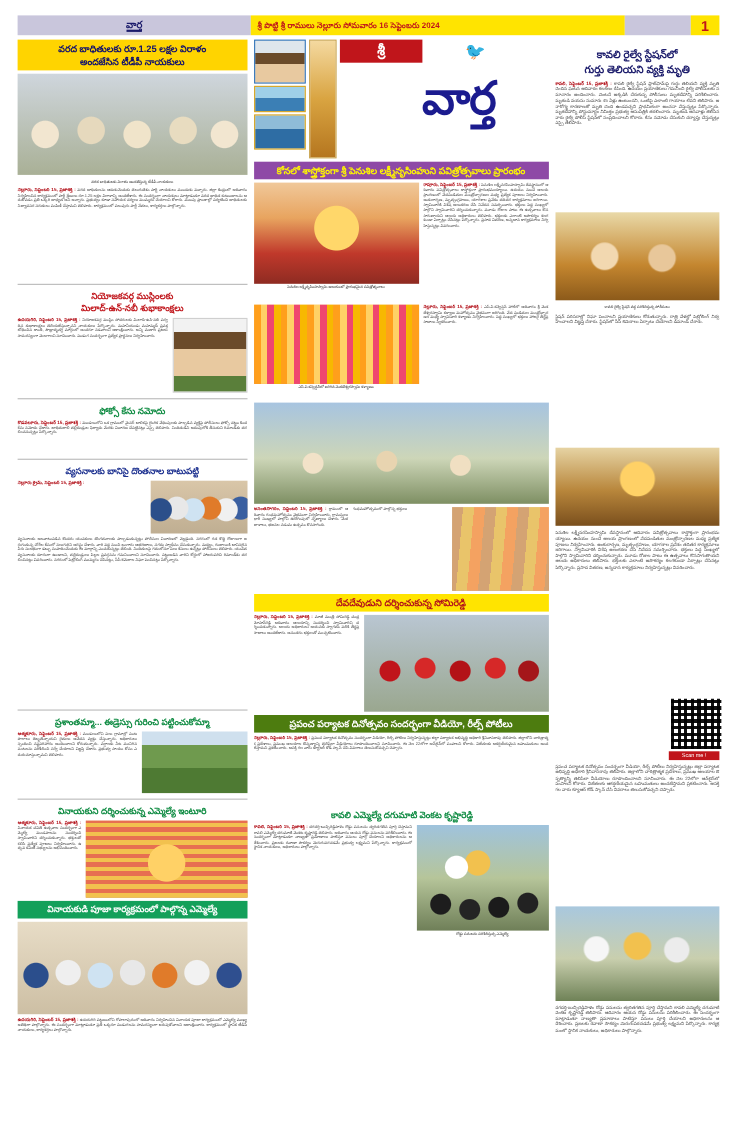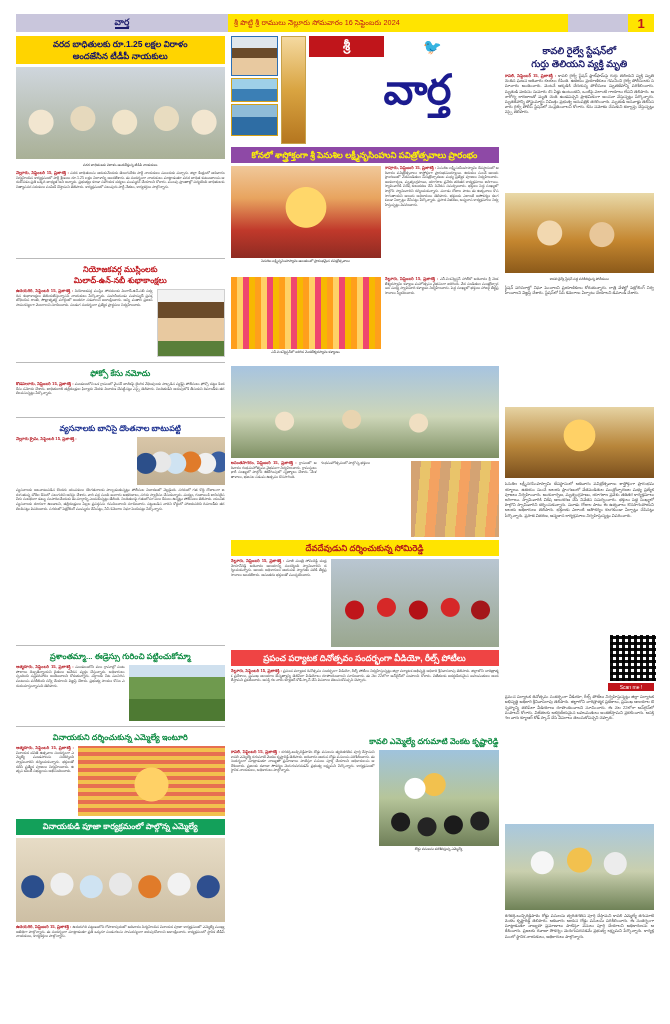--- a/index.html
+++ b/index.html
@@ -4,39 +4,39 @@
 <style>
   html,body{margin:0;padding:0;background:#ffffff;}
   body{width:670px;height:1024px;overflow:hidden;font-family:"Liberation Sans",sans-serif;}
   .page{position:relative;width:670px;height:1024px;background:#fff;box-sizing:border-box;padding:14px 16px 10px 16px;}
 
   
   .topstrip{display:flex;align-items:stretch;height:18px;gap:0;}
   .topstrip .left{width:212px;background:#c9c6dc;display:flex;align-items:center;justify-content:center;}
   .topstrip .left span{font-size:9px;font-weight:bold;color:#1b1b6b;border-bottom:2px solid #1b1b6b;line-height:10px;}
   .topstrip .mid{flex:1;background:#ffe400;display:flex;align-items:center;padding-left:6px;}
-  .topstrip .mid span{font-size:7.2px;font-weight:normal;color:#c0151b;letter-spacing:.1px;}
+  .topstrip .mid span{font-size:7.2px;font-weight:bold;color:#c0151b;letter-spacing:.1px;}
   .topstrip .spacer{width:60px;background:#c9c6dc;}
   .topstrip .pageno{width:26px;background:#ffe400;display:flex;align-items:center;justify-content:center;}
   .topstrip .pageno span{font-size:13px;font-weight:bold;color:#c0151b;}
 
   
   .body{display:flex;gap:6px;margin-top:4px;height:972px;}
   .colL{width:212px;display:flex;flex-direction:column;gap:3px;}
   .colC{width:268px;display:flex;flex-direction:column;gap:3px;}
   .colR{width:152px;display:flex;flex-direction:column;gap:3px;}
 
   
   .bn{font-size:8.5px;font-weight:bold;line-height:12px;padding:2px 4px;text-align:center;}
   .bn-yellow{background:#ffd400;color:#0f0f6e;}
   .bn-purple{background:#8e49a6;color:#fff700;}
   .bn-blue{background:#1857b8;color:#ffe400;}
   .bn-green{background:#13a05a;color:#ffffff;}
   .bn-yellow2{background:#ffe400;color:#b3121b;}
-  .bn-pink{background:#ef4444;color:#ffffff;text-align:center;}
+  .bn-pink{background:#4d7c0f;color:#ffffff;text-align:center;}
   .bn-greenb{background:#14a356;color:#ffffff;}
   .hl-red{color:#c0151b;font-weight:bold;font-size:8px;text-align:center;line-height:11px;}
   .hl-green{color:#0c8a40;font-weight:bold;font-size:8px;text-align:center;line-height:11px;}
   .hl-blue{color:#1b2f8f;font-weight:bold;font-size:8px;text-align:center;line-height:11px;}
 
   .rule{border-top:1px solid #b9b9b9;margin:2px 0;}
   .boxed{border:1px solid #cfcfcf;padding:2px;}
 
   
   .txt{font-size:3.6px;line-height:4.6px;color:#4a4a4a;text-align:justify;word-break:break-all;overflow:hidden;}
@@ -314,21 +314,21 @@
       <div class="bn bn-pink">ప్రపంచ పర్యాటక దినోత్సవం సందర్భంగా వీడియో, రీల్స్ పోటీలు</div>
 
       <div class="flexrow">
         <div class="txt fill" style="height:64px">
           <span class="dl">నెల్లూరు, సెప్టెంబర్ 15, ప్రజాశక్తి :</span>
           <span>ప్రపంచ పర్యాటక దినోత్సవం సందర్భంగా వీడియో, రీల్స్ పోటీలు నిర్వహిస్తున్నట్లు జిల్లా పర్యాటక అభివృద్ధి అధికారి శ్రీనివాసరావు తెలిపారు. జిల్లాలోని చారిత్రాత్మక ప్రదేశాలు, ప్రముఖ ఆలయాల ఔన్నత్యాన్ని తెలిపేలా వీడియోలు రూపొందించాలని సూచించారు. ఈ నెల 22లోగా ఆన్‌లైన్‌లో పంపాలని కోరారు. విజేతలకు ఆకర్షణీయమైన బహుమతులు అందజేస్తామని ప్రకటించారు. ఆసక్తి గల వారు క్యూఆర్ కోడ్ స్కాన్ చేసి వివరాలు తెలుసుకోవచ్చని చెప్పారు.</span>
         </div>
       </div>
 
 
-      <div class="hl-green" style="text-align:right;padding-left:2px">కావలి ఎమ్మెల్యే దగుమాటి వెంకట కృష్ణారెడ్డి</div>
+      <div class="hl-green" style="text-align:center;padding-left:2px">కావలి ఎమ్మెల్యే దగుమాటి వెంకట కృష్ణారెడ్డి</div>
 
       <div class="flexrow">
         <div class="txt fill" style="height:102px">
           <span class="dl">కావలి, సెప్టెంబర్ 15, ప్రజాశక్తి :</span>
           <span>దగదర్తి-బుచ్చిరెడ్డిపాళెం రోడ్డు పనులను త్వరితగతిన పూర్తి చేస్తామని కావలి ఎమ్మెల్యే దగుమాటి వెంకట కృష్ణారెడ్డి తెలిపారు. ఆదివారం ఆయన రోడ్డు పనులను పరిశీలించారు. ఈ సందర్భంగా మాట్లాడుతూ నాణ్యతా ప్రమాణాలు పాటిస్తూ పనులు పూర్తి చేయాలని అధికారులను ఆదేశించారు. ప్రజలకు రవాణా సౌకర్యం మెరుగుపరచడమే ప్రభుత్వ లక్ష్యమని పేర్కొన్నారు. కార్యక్రమంలో స్థానిక నాయకులు, అధికారులు పాల్గొన్నారు.</span>
         </div>
         <div style="width:120px">
           <div class="photo ph-rally" style="height:96px"></div>
           <div class="cap">రోడ్డు పనులను పరిశీలిస్తున్న ఎమ్మెల్యే</div>
         </div>

